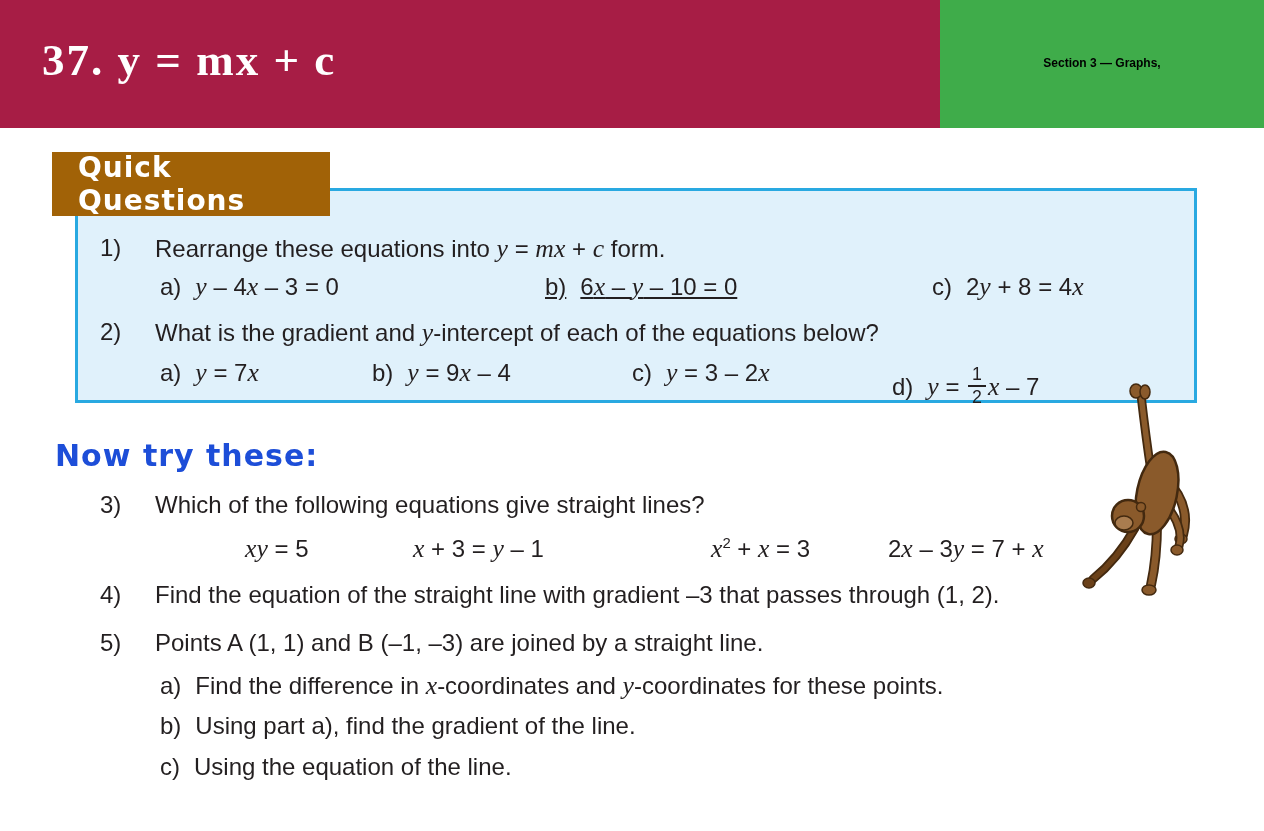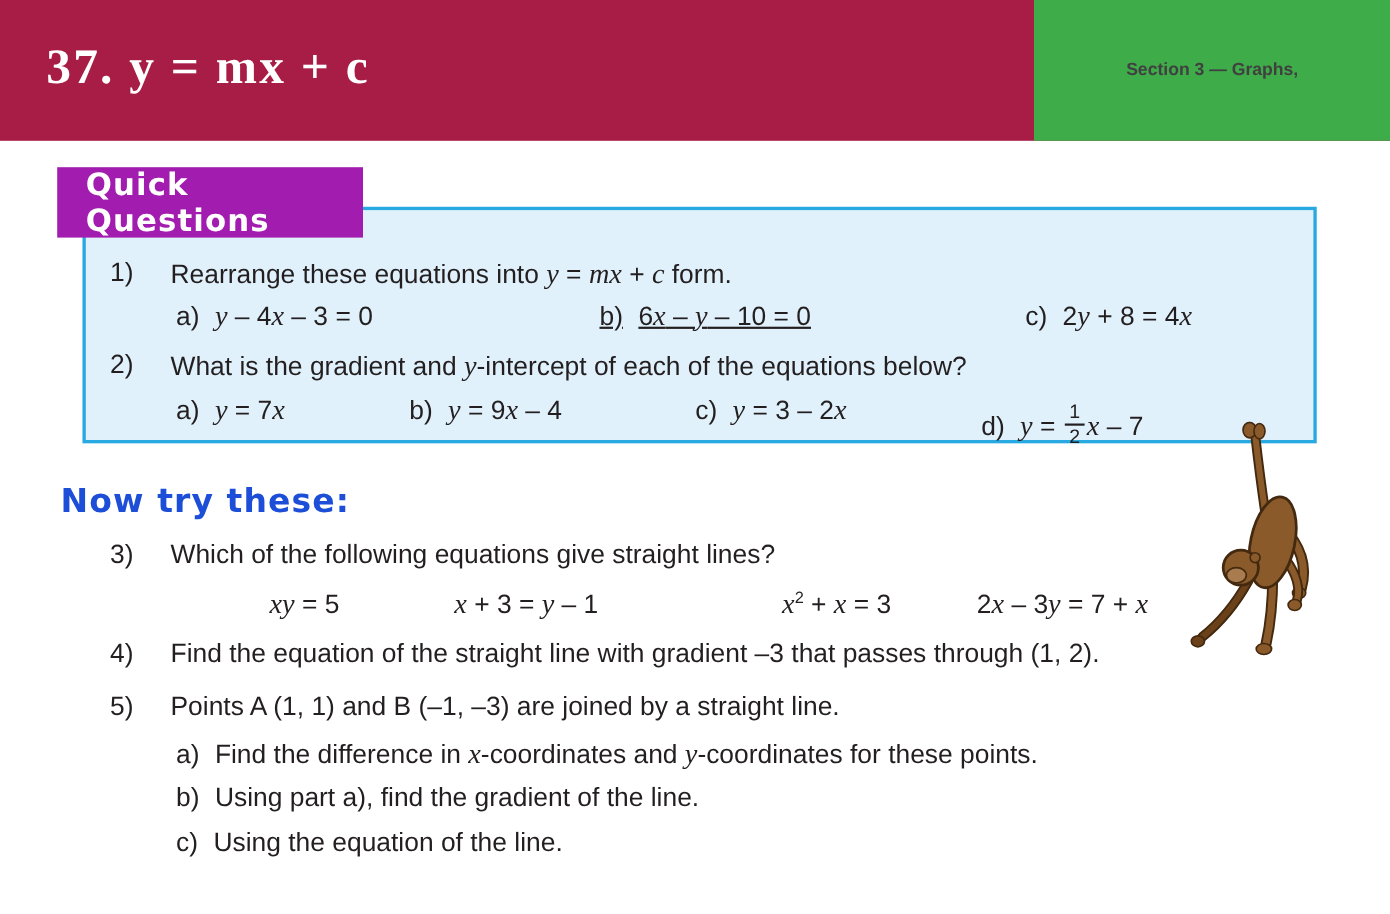--- a/index.html
+++ b/index.html
@@ -17,34 +17,34 @@
     background:#a71d45;
   }
   .page-title {
     position:absolute; left:42px; top:34px;
     font-family:Liberation Serif, serif;
     font-weight:bold; font-size:45px; letter-spacing:2px;
     color:#ffffff;
   }
   .section-box {
     position:absolute; left:940px; top:0; width:324px; height:128px;
-    background:#3fac4a; color:#404040;
+    background:#3fac4a; color:#000000;
     display:flex; flex-direction:column; justify-content:center; align-items:center;
-    font-weight:bold; font-size:16px; line-height:1.45; text-align:center;
+    font-weight:bold; font-size:12px; line-height:1.45; text-align:center;
     font-family:"Liberation Sans", sans-serif;
     gap:27px;
   }
   
   .qq-box {
     position:absolute; left:75px; top:188px; width:1122px; height:215px;
     background:#e0f1fb; border:3px solid #29a9e1; z-index:1;
   }
   .qq-tab {
     position:absolute; left:52px; top:152px; width:278px; height:64px;
-    background:#a21caf; z-index:2;
+    background:#a16207; z-index:2;
     display:flex; align-items:center; padding-left:26px;
     font-family:"DejaVu Sans", sans-serif;
     font-weight:bold; font-size:28px; color:#ffffff; letter-spacing:1px;
   }
   
   .t { position:absolute; font-size:24px; white-space:nowrap; z-index:3; }
   .qnum { font-size:24px; }
   .v { font-family:"Liberation Serif", serif; font-style:italic; font-size:1.07em; }
   sup { font-size:0.62em; vertical-align:super; }
   .plabel { margin-right:14px; }

